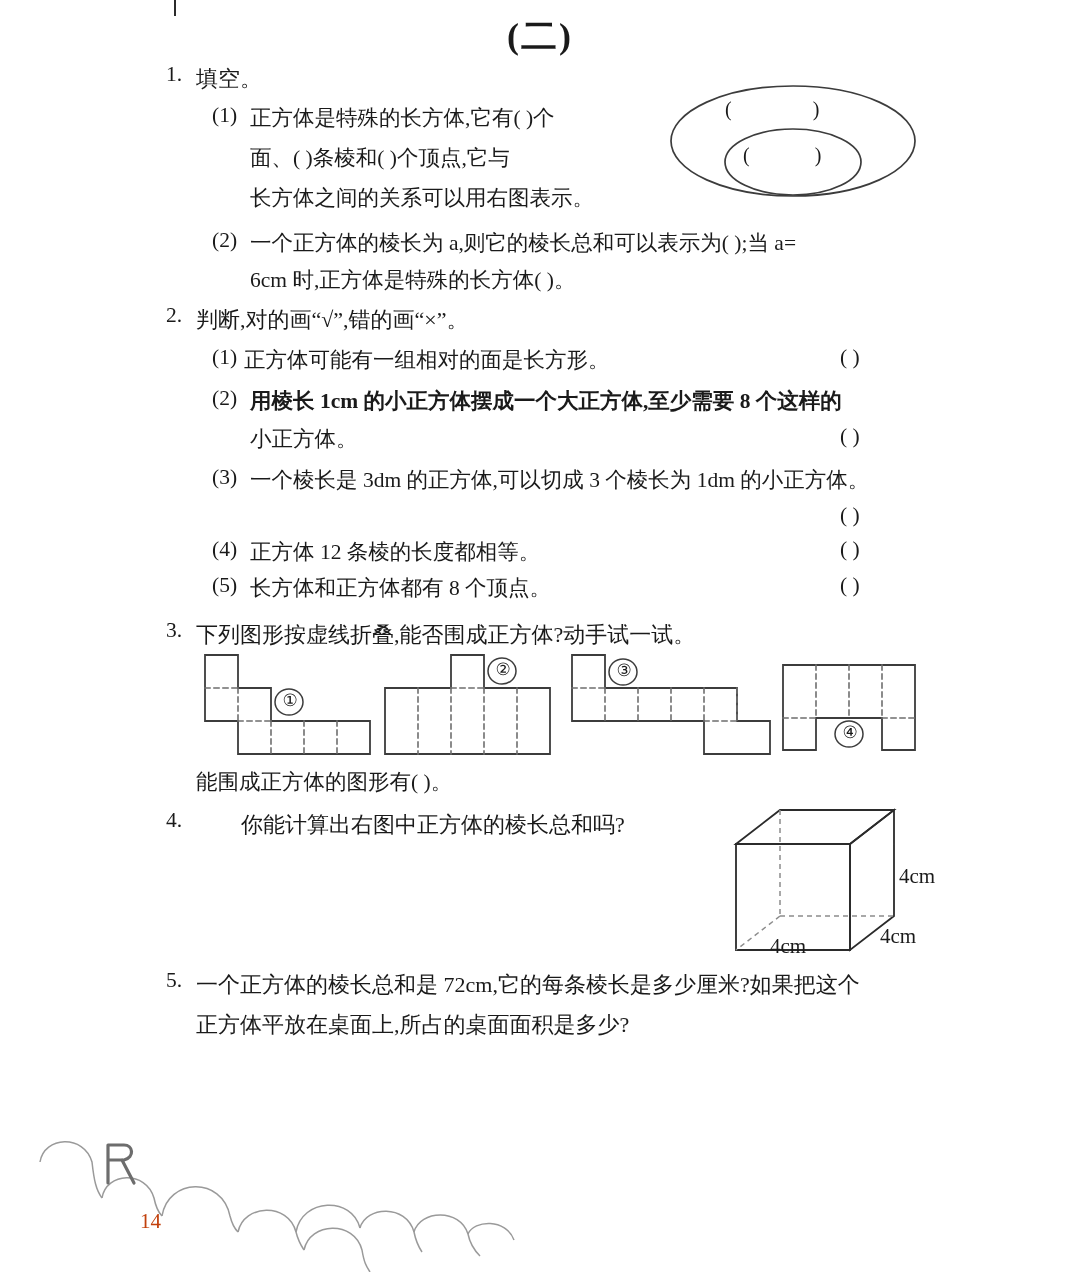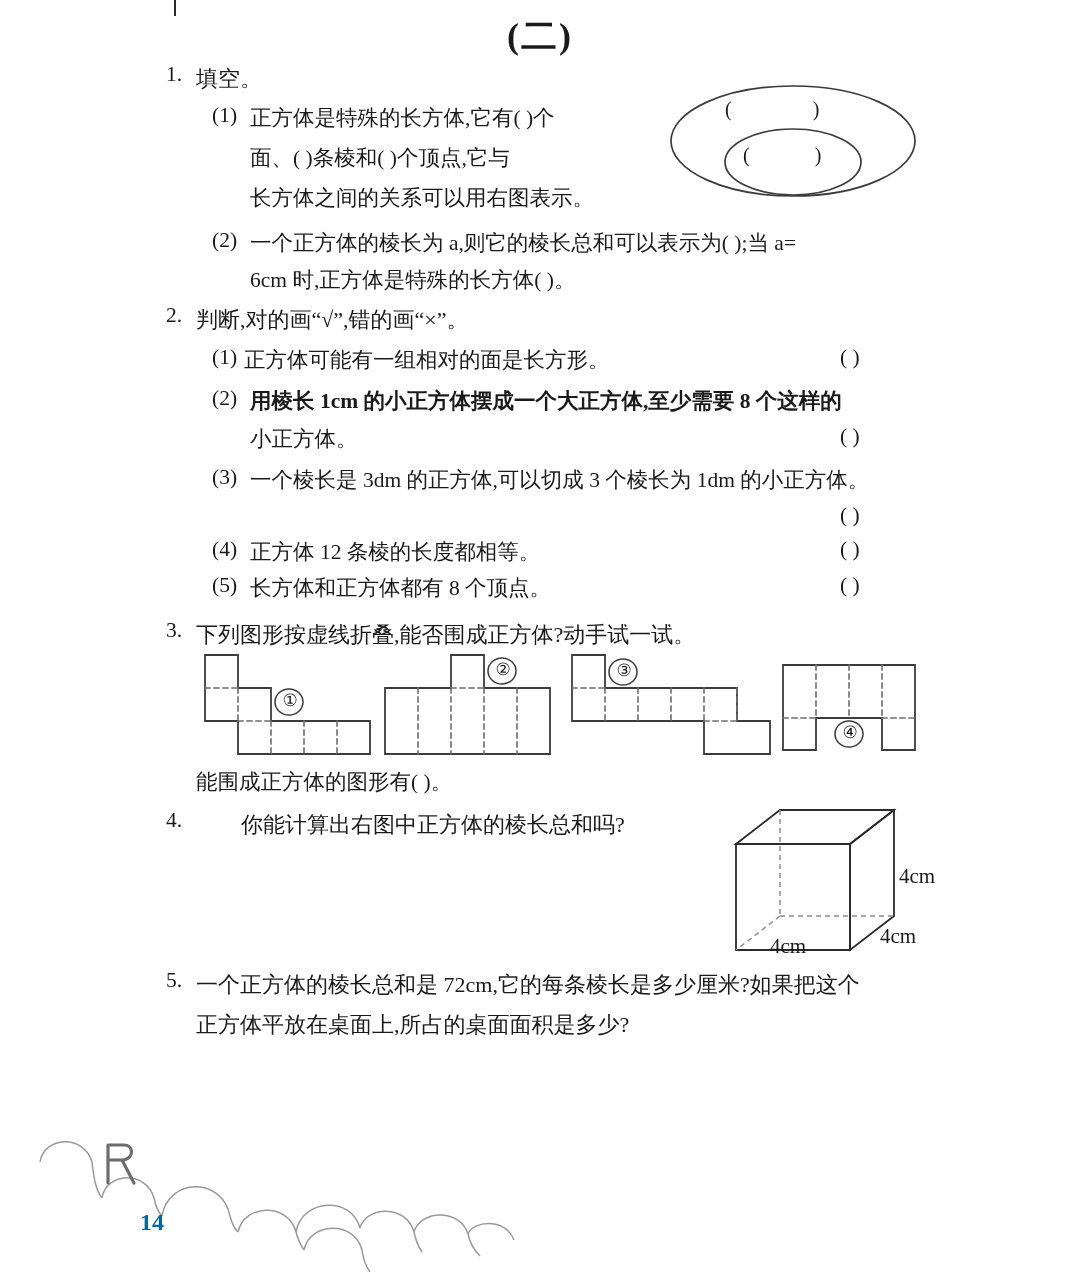--- a/index.html
+++ b/index.html
@@ -34,21 +34,21 @@
 
   
   .nets{position:absolute;left:0;top:645px;width:1080px;height:120px;}
 
   
   .cube{position:absolute;left:728px;top:802px;width:215px;height:155px;}
   .cube-label{position:absolute;font-size:21px;font-family:"Liberation Serif","DejaVu Serif",serif;}
 
   
   .footer{position:absolute;left:40px;top:1128px;width:640px;height:144px;}
-  .pagenum{position:absolute;left:140px;top:1209px;font-size:24px;color:#0369a1;font-weight:bold;}
+  .pagenum{position:absolute;left:140px;top:1209px;font-size:21px;color:#c2410c;}
   .logoR{position:absolute;left:100px;top:1139px;width:42px;height:48px;}
   svg{display:block;overflow:visible;}
 </style>
 </head>
 <body>
 
 <div class="page">
 
   <div class="top-tick"></div>
 

